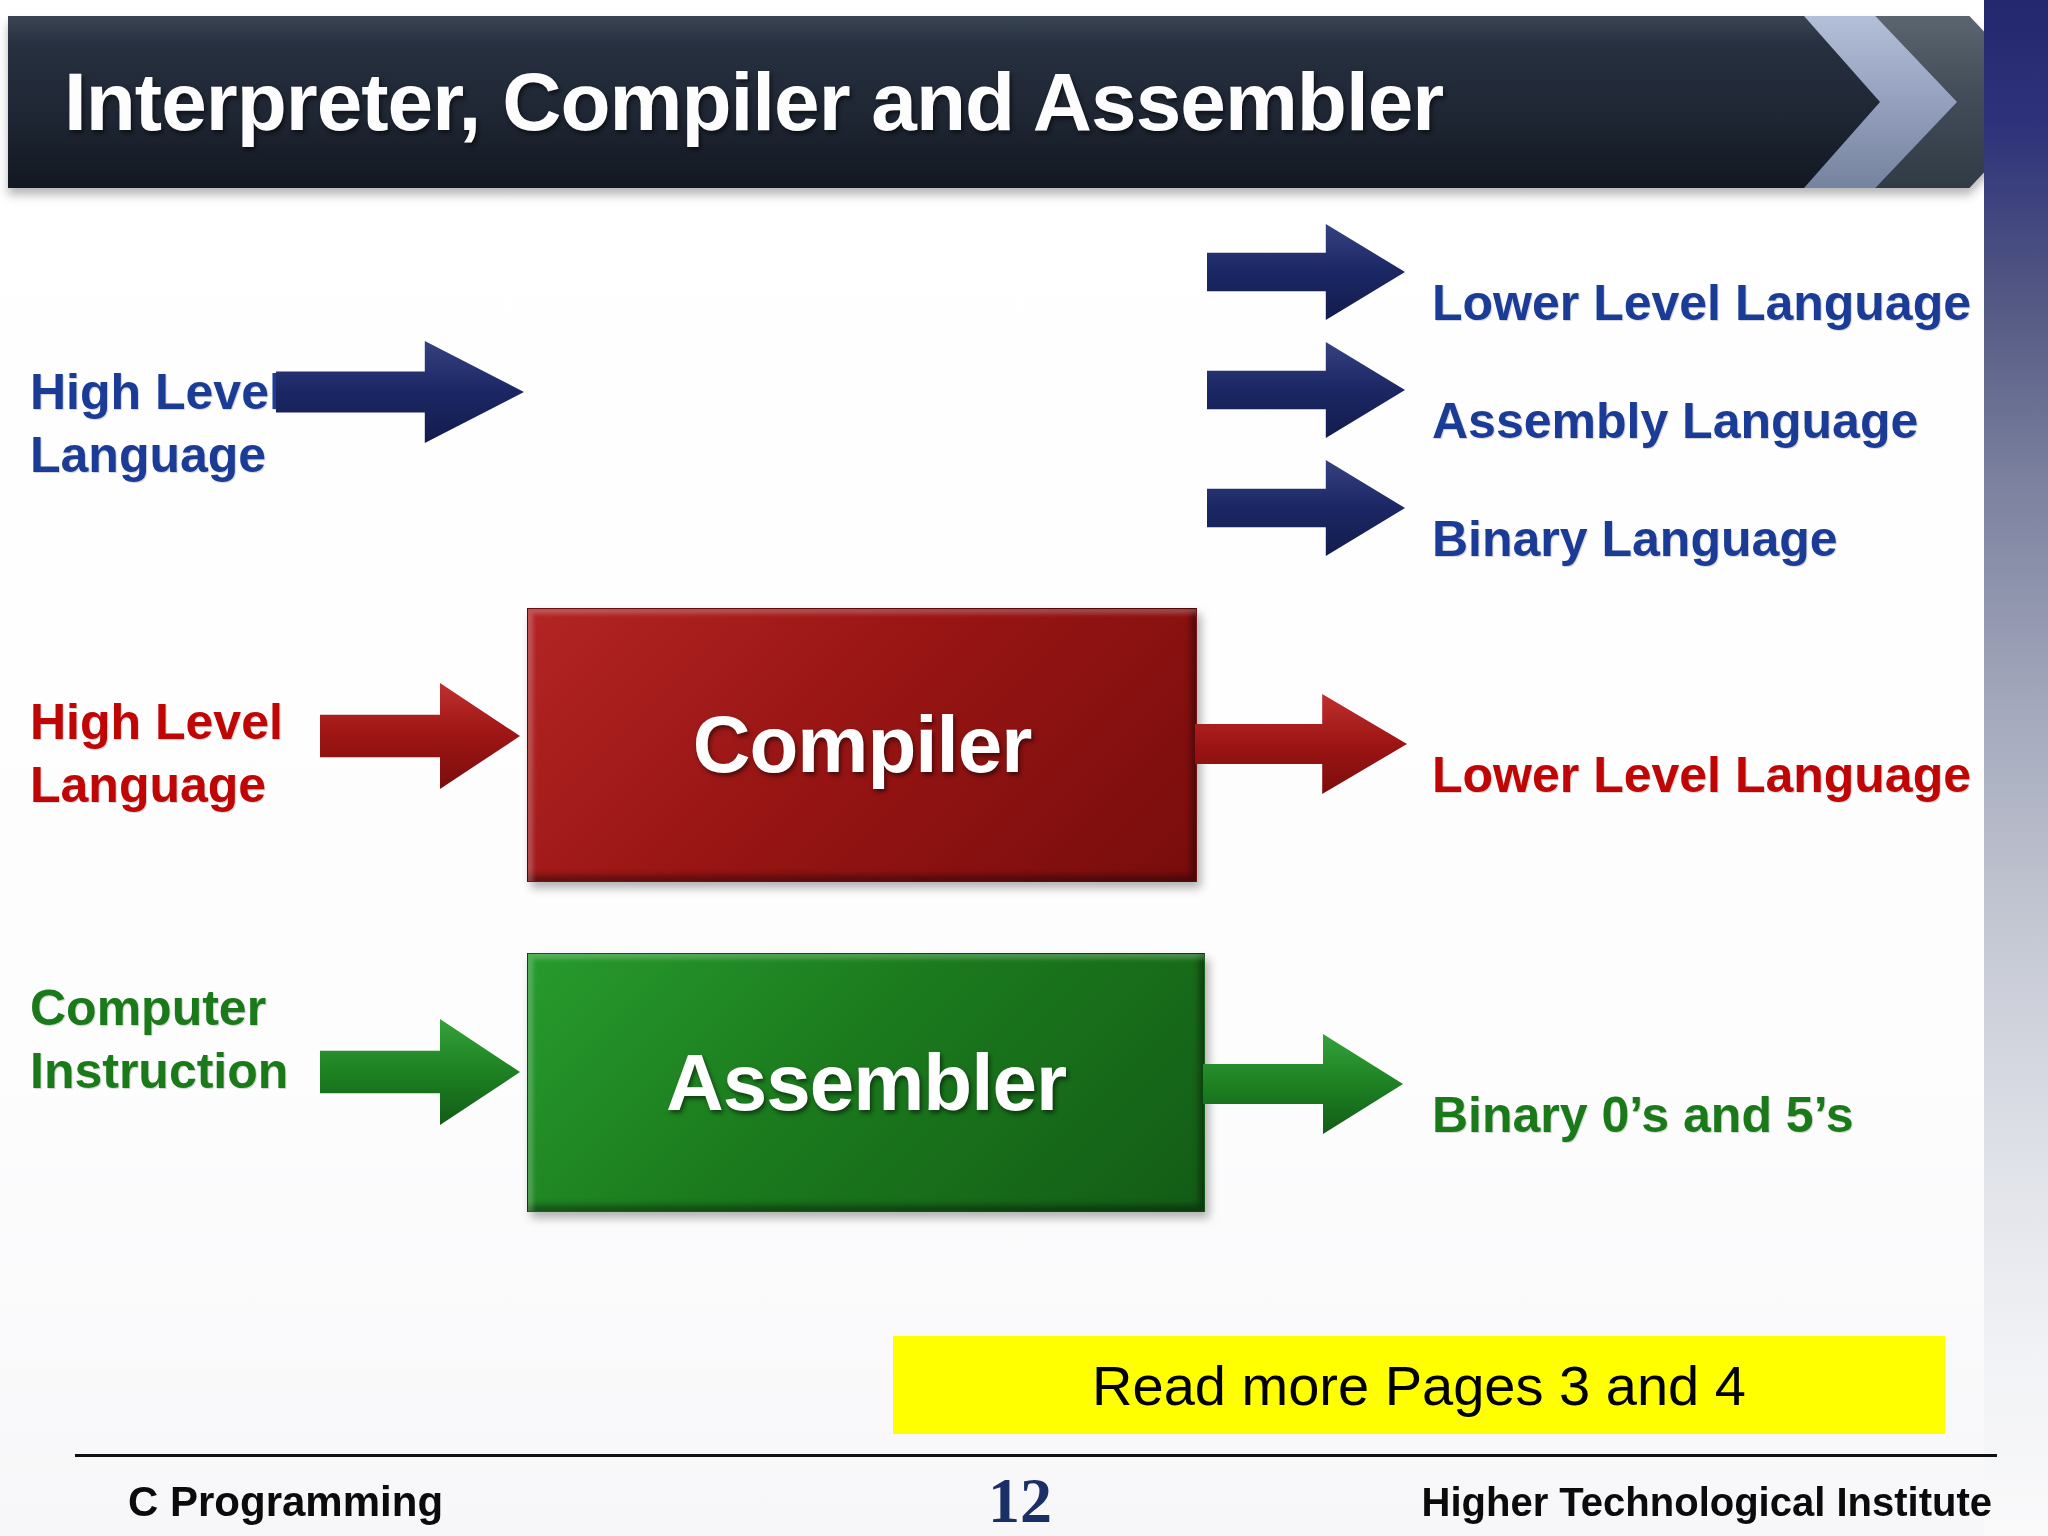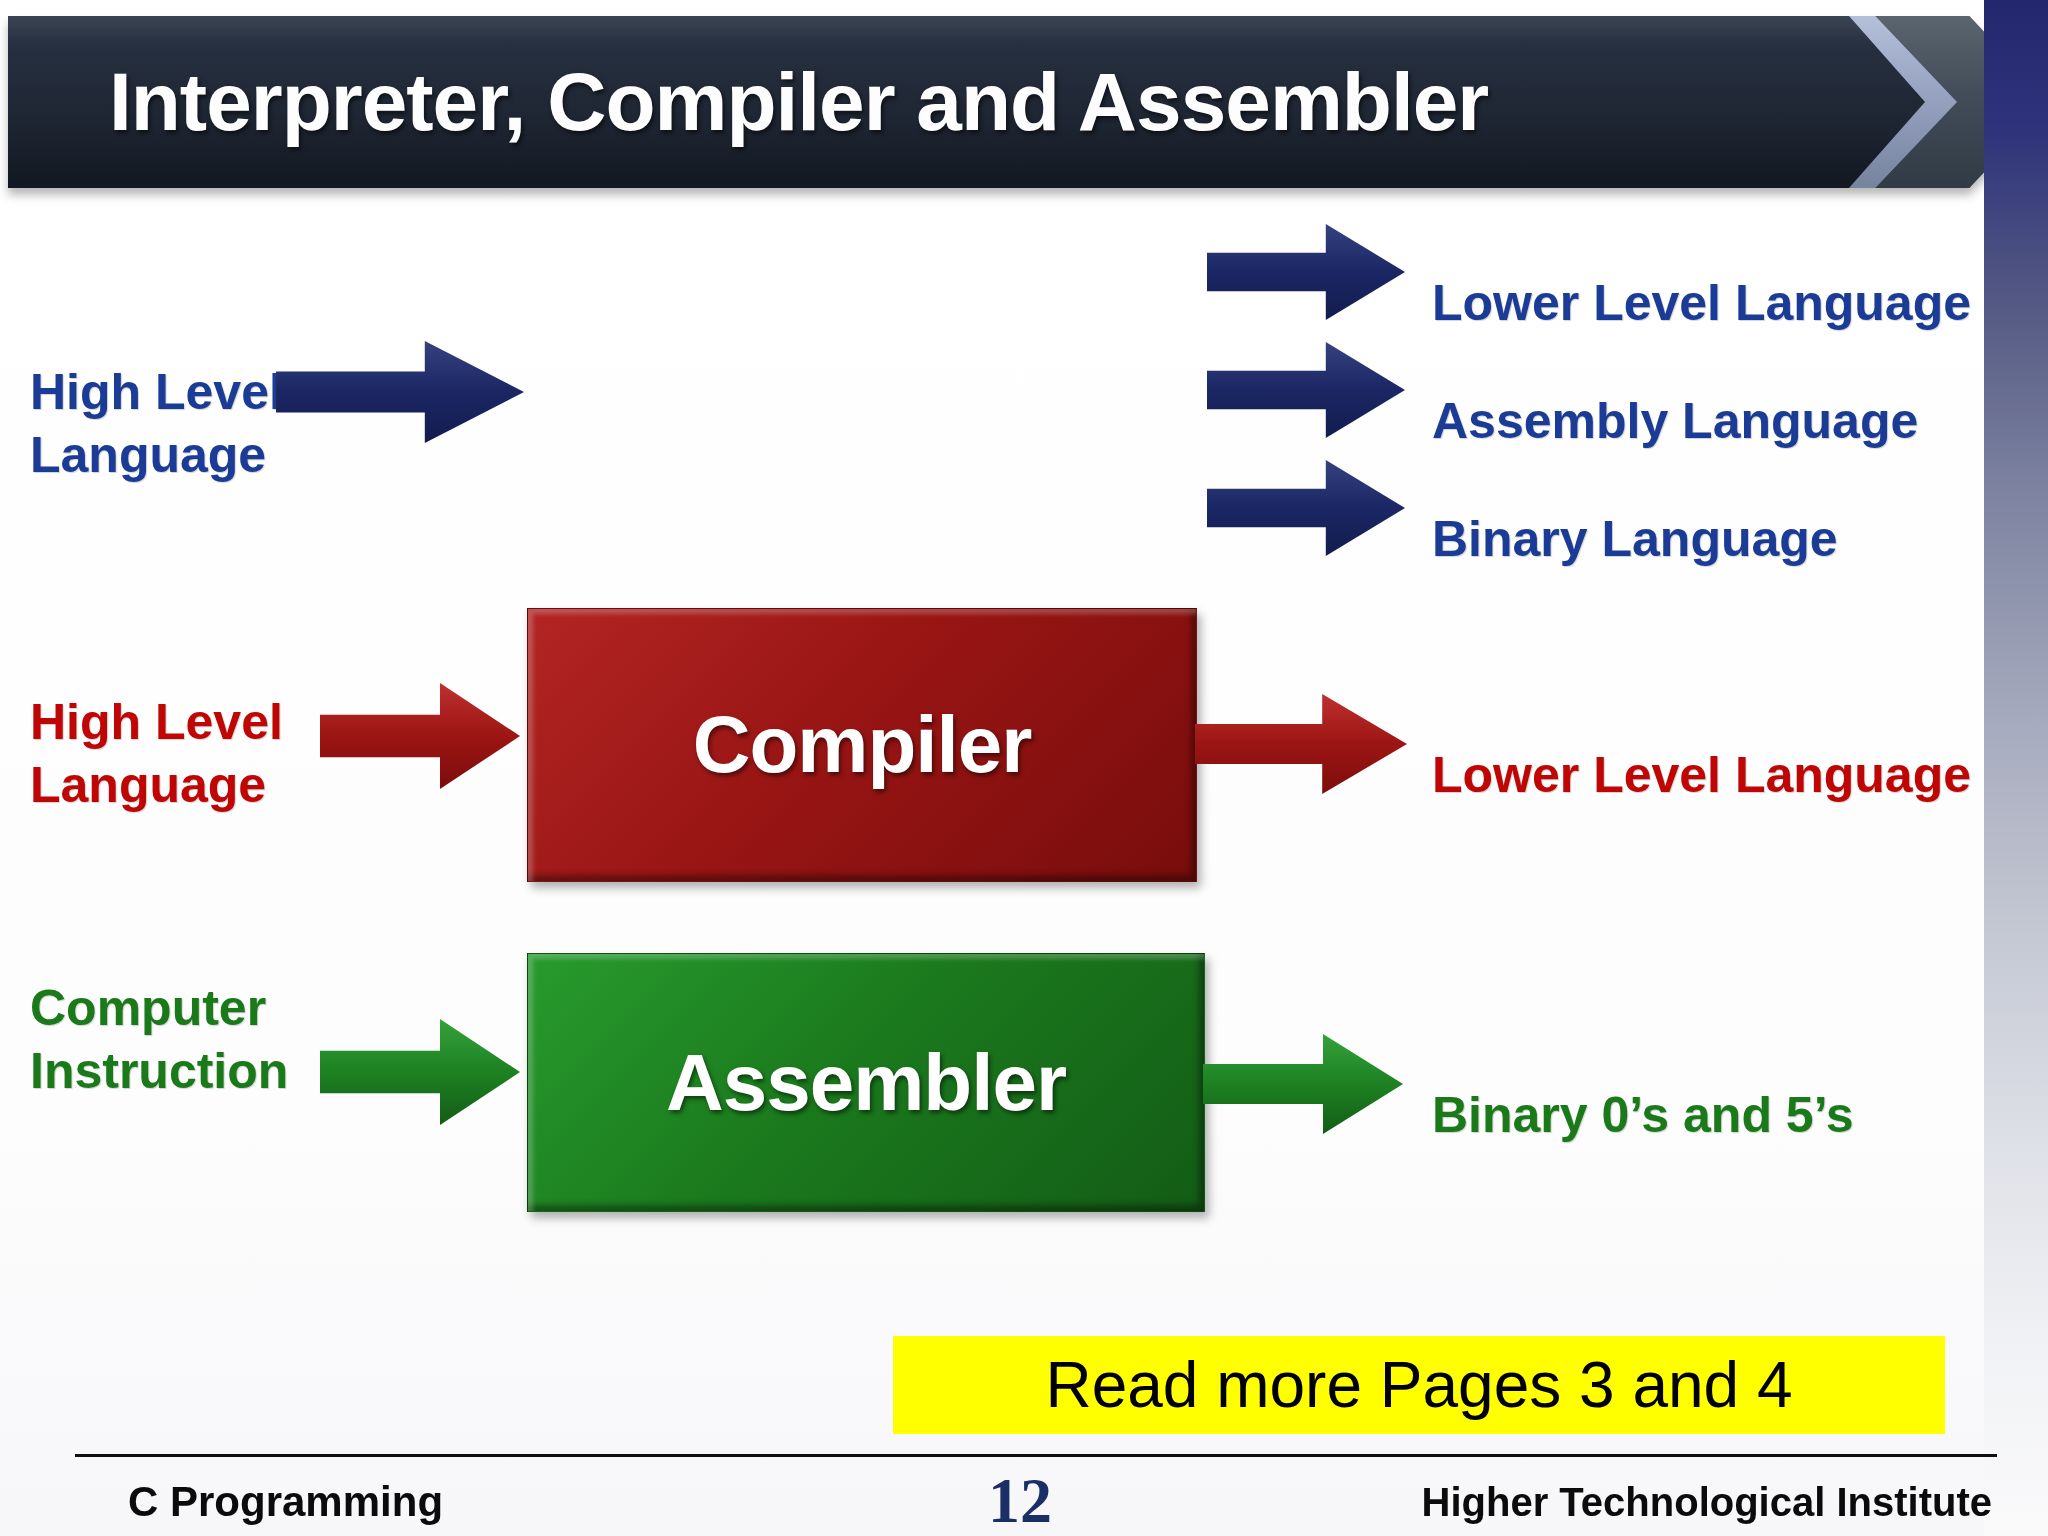--- a/index.html
+++ b/index.html
@@ -13,21 +13,21 @@
     position:absolute;left:1984px;top:0;width:64px;height:1536px;z-index:1;
     background:linear-gradient(180deg,#23286e 0%,#2d327a 8%,#555a84 20%,#7d83a0 32%,
       #a3a8bc 46%,#c3c7d2 60%,#dfe1e8 75%,#f1f2f5 88%,#fafafb 100%);
   }
   
   .banner-group{position:absolute;left:0;top:0;width:2048px;height:220px;filter:drop-shadow(0 7px 5px rgba(0,0,0,0.28));}
   .title-bar{
     position:absolute;left:8px;top:16px;width:1872px;height:172px;z-index:4;
     background:linear-gradient(180deg,#3a4553 0%,#273040 16%,#1e2633 60%,#121821 100%);
     clip-path:polygon(0 0,calc(100% - 76px) 0,100% 50%,calc(100% - 76px) 100%,0 100%);
-    display:flex;align-items:center;padding-left:45px;
+    display:flex;align-items:center;
   }
   .title-text{
     padding-left:56px;color:#fdfdfe;font-size:82px;font-weight:bold;letter-spacing:-1px;
     text-shadow:2px 3px 4px rgba(0,0,0,0.55);white-space:nowrap;
   }
   .chevron{position:absolute;top:16px;height:172px;clip-path:polygon(0 0,62% 0,100% 50%,62% 100%,0 100%,38% 50%);}
   .chevron-light{left:1742px;width:215px;z-index:3;background:linear-gradient(180deg,#b4bfd8 0%,#97a3c0 45%,#76839f 100%);}
   .chevron-dark{left:1838px;width:212px;z-index:2;background:linear-gradient(180deg,#5a656f 0%,#424d59 45%,#313b46 100%);}
   
   .io-label{position:absolute;font-weight:bold;line-height:1.26;z-index:5;margin-top:31px;}
@@ -52,21 +52,21 @@
     text-shadow:2px 3px 4px rgba(0,0,0,0.5);
   }
   .box-blue{background:linear-gradient(135deg,#2c3a7e 0%,#1f2c6b 45%,#141d53 100%);}
   .box-red{background:linear-gradient(135deg,#b32524 0%,#981514 45%,#780d0c 100%);}
   .box-green{background:linear-gradient(135deg,#279b2d 0%,#1b7a1d 45%,#135c16 100%);}
   
   .note{
     position:absolute;left:893px;top:1336px;width:1052px;height:98px;background:#ffff00;z-index:5;
     display:flex;align-items:center;justify-content:center;
   }
-  .note-text{font-size:64px;color:#000;white-space:nowrap;}
+  .note-text{font-size:56px;color:#000;white-space:nowrap;}
   .footer-rule{position:absolute;left:75px;top:1454px;width:1922px;height:3px;background:#101010;z-index:5;}
   .footer-course{position:absolute;left:128px;top:1478px;font-size:42px;font-weight:bold;color:#0b0b0b;z-index:5;}
   .footer-page{
     position:absolute;left:940px;top:1464px;width:160px;text-align:center;z-index:5;
     font-family:"Liberation Serif",serif;font-size:64px;font-weight:bold;color:#1a2f66;
   }
   .footer-inst{position:absolute;left:1300px;top:1480px;width:692px;text-align:right;font-size:40px;font-weight:bold;color:#0b0b0b;z-index:5;}
 </style>
 </head>
 <body>

